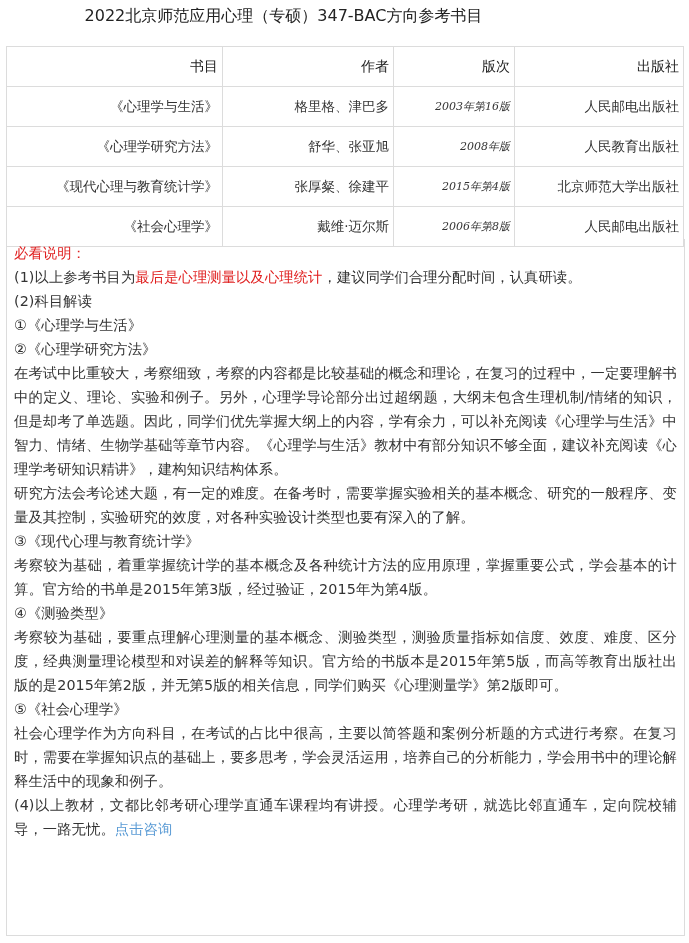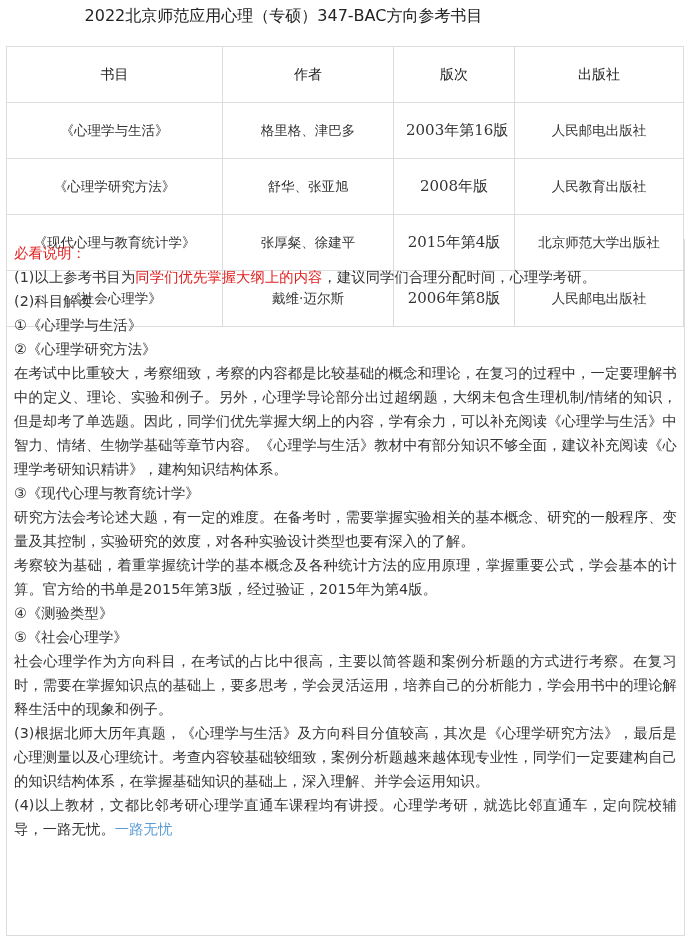--- a/index.html
+++ b/index.html
@@ -11,26 +11,26 @@
     .title {
       position: absolute; top: 4px; left: 0; width: 567px;
       text-align: center; font-size: 16px; line-height: 24px; color: #222;
     }
     table.books {
       position: absolute; top: 46px; left: 6px; width: 677px;
       border-collapse: collapse; table-layout: fixed;
       font-size: 13.5px;
     }
     table.books td, table.books th {
-      border: 1px solid #dcdcdc; height: 31px; padding: 12px;
-      text-align: center; vertical-align: middle; font-weight: normal;
+      border: 1px solid #dcdcdc; height: 31px; padding: 4px;
+      text-align: right; vertical-align: middle; font-weight: normal;
       color: #333; white-space: nowrap; overflow: hidden;
     }
     table.books th { font-size: 14px; color: #222; }
-    .num { font-family: "DejaVu Serif", "Liberation Serif", serif; font-size: 15px; }
+    .num { font-family: "DejaVu Serif", "Liberation Serif", serif; font-size: 11px; font-style: italic; }
     .notes {
       position: absolute; top: 239px; left: 6px; width: 663px; height: 688px;
       border: 1px solid #dcdcdc; border-top: none;
       padding: 2px 7px 6px 7px; font-size: 14.3px; line-height: 24px;
       color: #333; letter-spacing: 0.1px;
     }
     .notes p { margin: 0; text-align: justify; }
     .red { color: #e02020; }
     .link { color: #5a9bd5; cursor: pointer; }
   </style>
@@ -77,26 +77,26 @@
       <td>《社会心理学》</td>
       <td>戴维·迈尔斯</td>
       <td class="num">2006年第8版</td>
       <td>人民邮电出版社</td>
     </tr>
   </tbody>
 </table>
 
 <div class="notes">
   <p class="red">必看说明：</p>
-  <p><span>(1)以上参考书目为</span><span class="red">同学们优先掌握大纲上的内容</span><span>，建议同学们合理分配时间，心理学考研。</span></p>
+  <p><span>(1)以上参考书目为</span><span class="red">最后是心理测量以及心理统计</span><span>，建议同学们合理分配时间，认真研读。</span></p>
   <p>(2)科目解读</p>
   <p>①《心理学与生活》</p>
   <p>②《心理学研究方法》</p>
   <p>在考试中比重较大，考察细致，考察的内容都是比较基础的概念和理论，在复习的过程中，一定要理解书中的定义、理论、实验和例子。另外，心理学导论部分出过超纲题，大纲未包含生理机制/情绪的知识，但是却考了单选题。因此，同学们优先掌握大纲上的内容，学有余力，可以补充阅读《心理学与生活》中智力、情绪、生物学基础等章节内容。《心理学与生活》教材中有部分知识不够全面，建议补充阅读《心理学考研知识精讲》，建构知识结构体系。</p>
+  <p>研究方法会考论述大题，有一定的难度。在备考时，需要掌握实验相关的基本概念、研究的一般程序、变量及其控制，实验研究的效度，对各种实验设计类型也要有深入的了解。</p>
   <p>③《现代心理与教育统计学》</p>
-  <p>研究方法会考论述大题，有一定的难度。在备考时，需要掌握实验相关的基本概念、研究的一般程序、变量及其控制，实验研究的效度，对各种实验设计类型也要有深入的了解。</p>
   <p>考察较为基础，着重掌握统计学的基本概念及各种统计方法的应用原理，掌握重要公式，学会基本的计算。官方给的书单是2015年第3版，经过验证，2015年为第4版。</p>
   <p>④《测验类型》</p>
+  <p>考察较为基础，要重点理解心理测量的基本概念、测验类型，测验质量指标如信度、效度、难度、区分度，经典测量理论模型和对误差的解释等知识。官方给的书版本是2015年第5版，而高等教育出版社出版的是2015年第2版，并无第5版的相关信息，同学们购买《心理测量学》第2版即可。</p>
   <p>⑤《社会心理学》</p>
   <p>社会心理学作为方向科目，在考试的占比中很高，主要以简答题和案例分析题的方式进行考察。在复习时，需要在掌握知识点的基础上，要多思考，学会灵活运用，培养自己的分析能力，学会用书中的理论解释生活中的现象和例子。</p>
-  <p>(3)根据北师大历年真题，《心理学与生活》及方向科目分值较高，其次是《心理学研究方法》，最后是心理测量以及心理统计。考查内容较基础较细致，案例分析题越来越体现专业性，同学们一定要建构自己的知识结构体系，在掌握基础知识的基础上，深入理解、并学会运用知识。</p>
-  <p><span>(4)以上教材，文都比邻考研心理学直通车课程均有讲授。心理学考研，就选比邻直通车，定向院校辅导，一路无忧。</span><span class="link">一路无忧</span></p>
+  <p><span>(4)以上教材，文都比邻考研心理学直通车课程均有讲授。心理学考研，就选比邻直通车，定向院校辅导，一路无忧。</span><span class="link">点击咨询</span></p>
 </div>
 
 </body></html>

